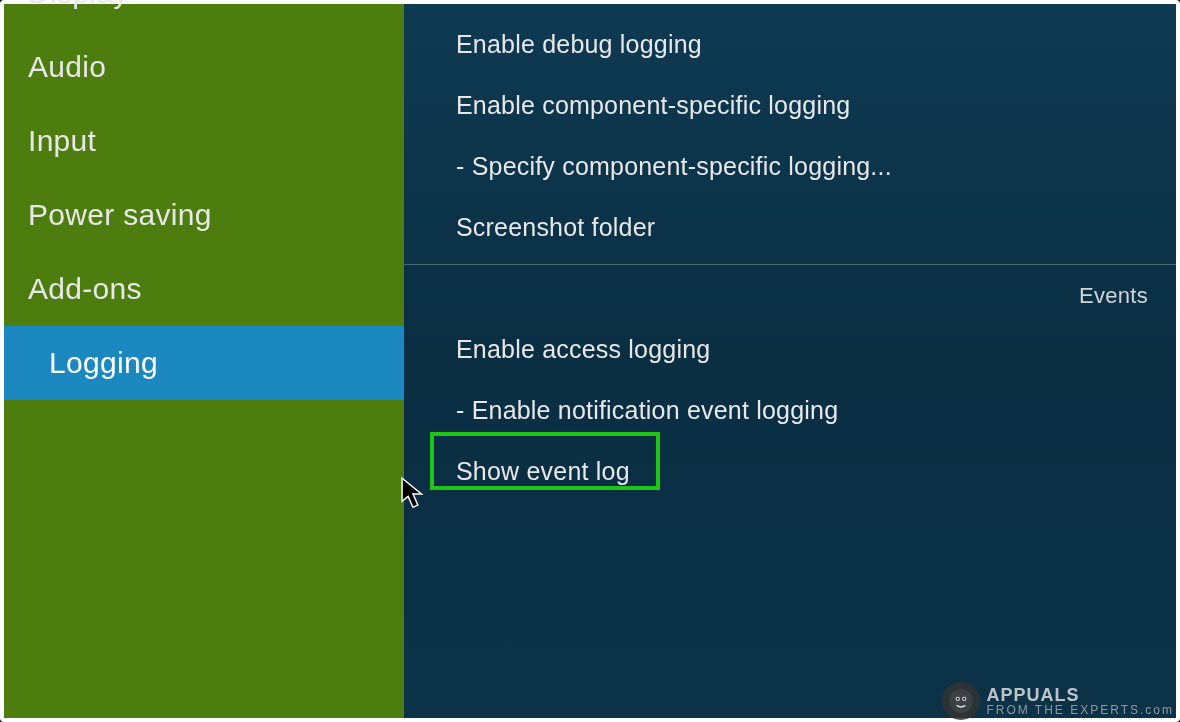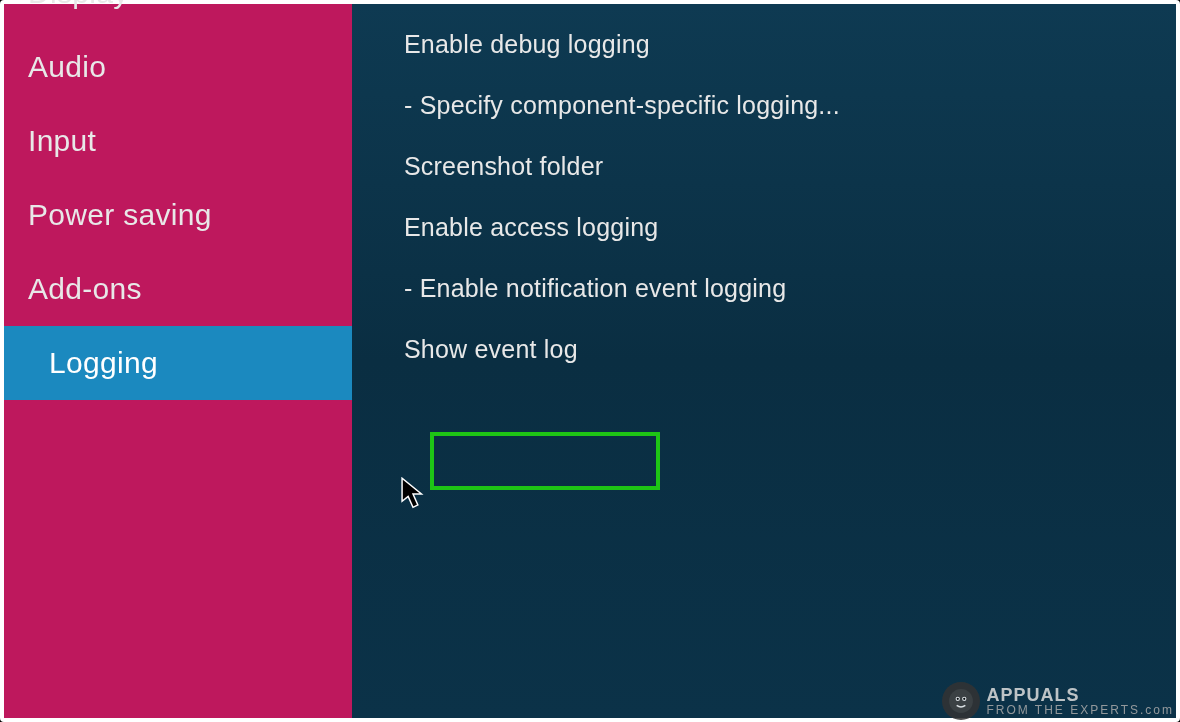--- a/index.html
+++ b/index.html
@@ -13,22 +13,22 @@
     }
     .app {
       display: flex;
       width: 100%;
       height: 100%;
       background: #000;
       border: 4px solid #fff;
       border-radius: 4px;
     }
     .sidebar {
-      width: 348px;
-      background: #be185d;
+      width: 400px;
+      background: #4d7c0f;
       display: flex;
       flex-direction: column;
       font-weight: 300;
     }
     .sidebar-item {
       color: #e8e8e8;
       font-size: 30px;
       padding: 20px 0 20px 24px;
       cursor: pointer;
       letter-spacing: 0.3px;
@@ -115,23 +115,25 @@
     <div class="sidebar-item partial">Display</div>
     <div class="sidebar-item">Audio</div>
     <div class="sidebar-item">Input</div>
     <div class="sidebar-item">Power saving</div>
     <div class="sidebar-item">Add-ons</div>
     <div class="sidebar-item selected">Logging</div>
   </div>
 
   <div class="content">
     <div class="setting first">Enable debug logging</div>
+    <div class="setting">Enable component-specific logging</div>
     <div class="setting">- Specify component-specific logging...</div>
     <div class="setting">Screenshot folder</div>
 
+    <div class="section-divider">Events</div>
 
     <div class="setting">Enable access logging</div>
     <div class="setting">- Enable notification event logging</div>
     <div class="setting">Show event log</div>
   </div>
 </div>
 
 <div class="highlight-box"></div>
 
 <div class="cursor">

